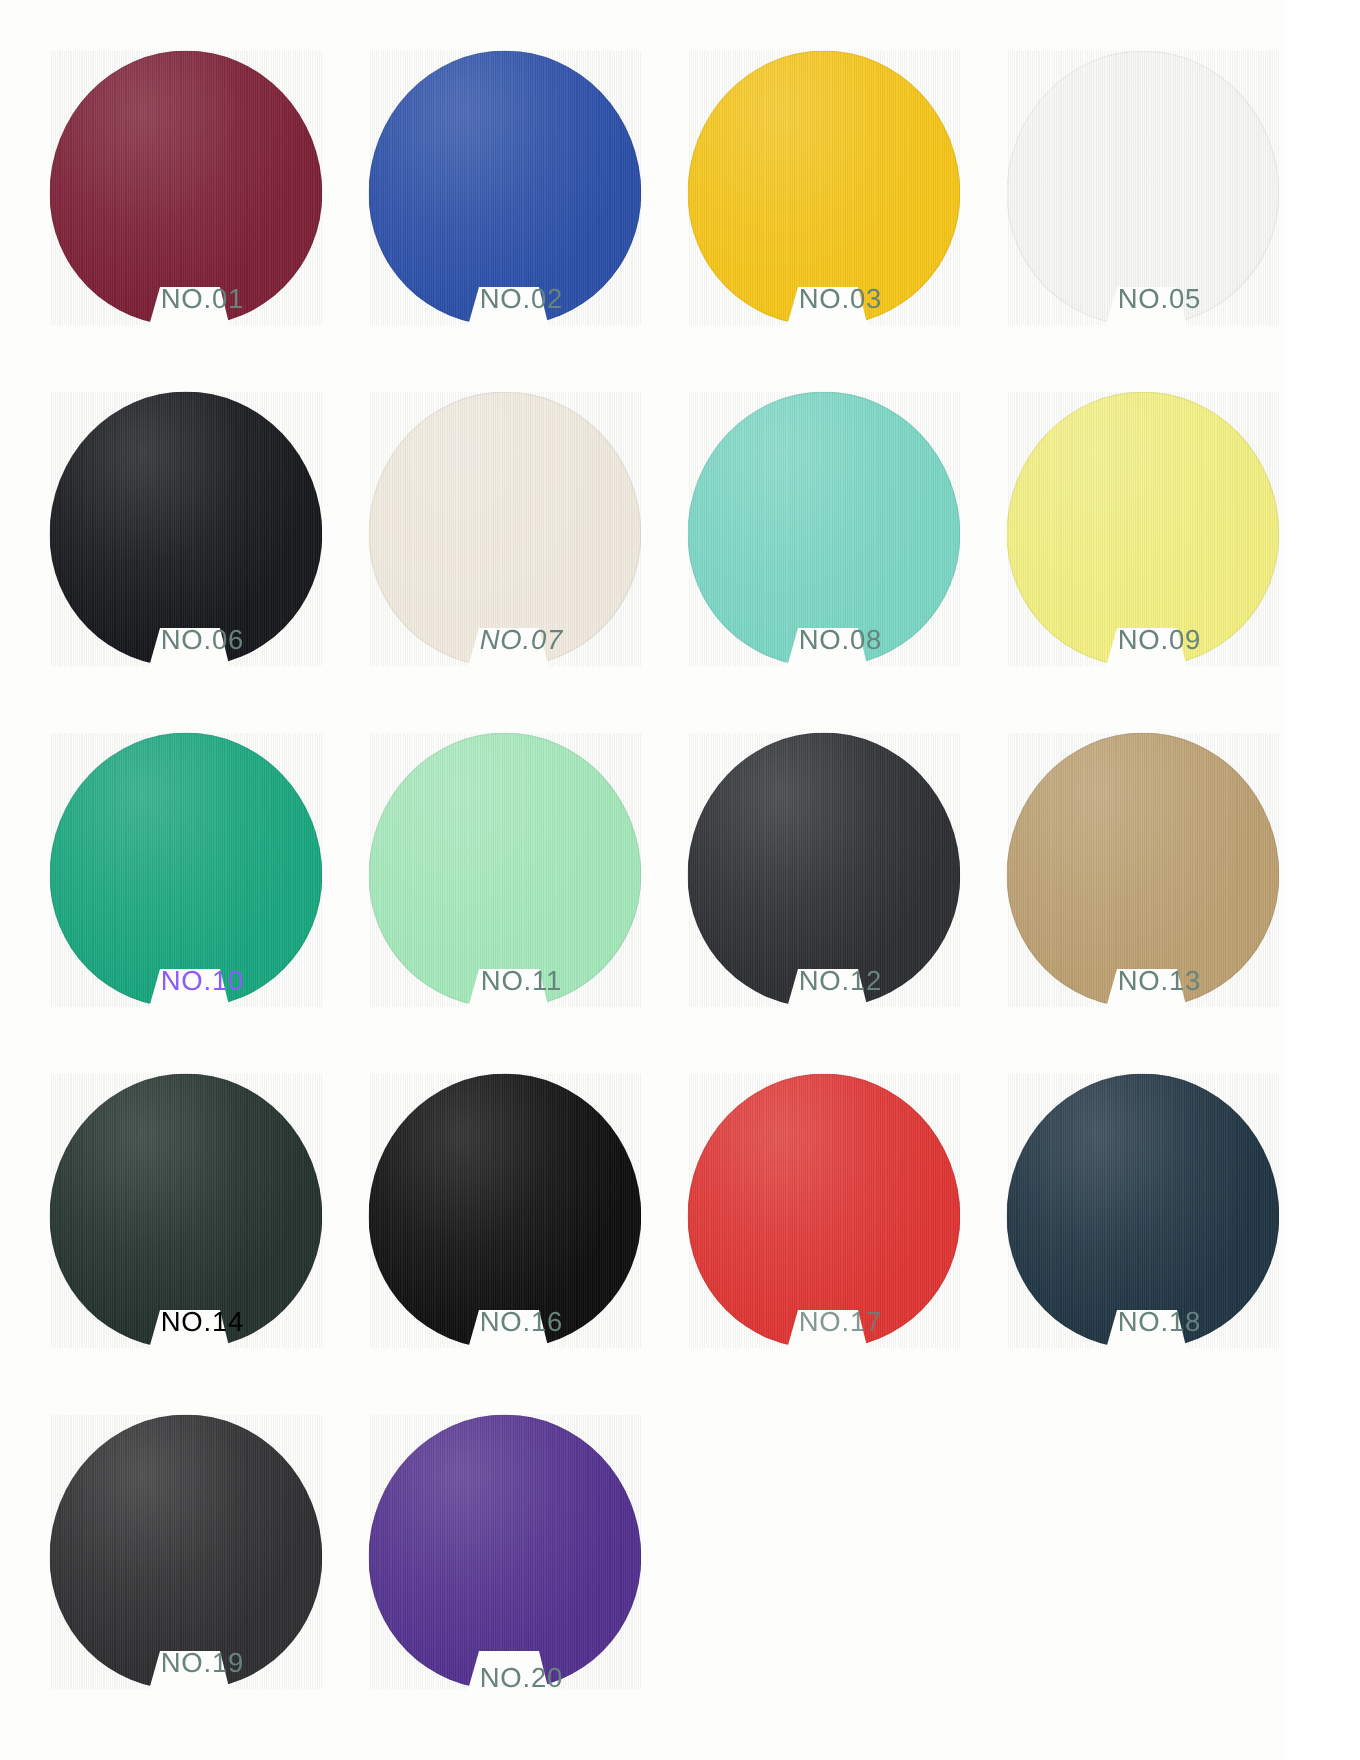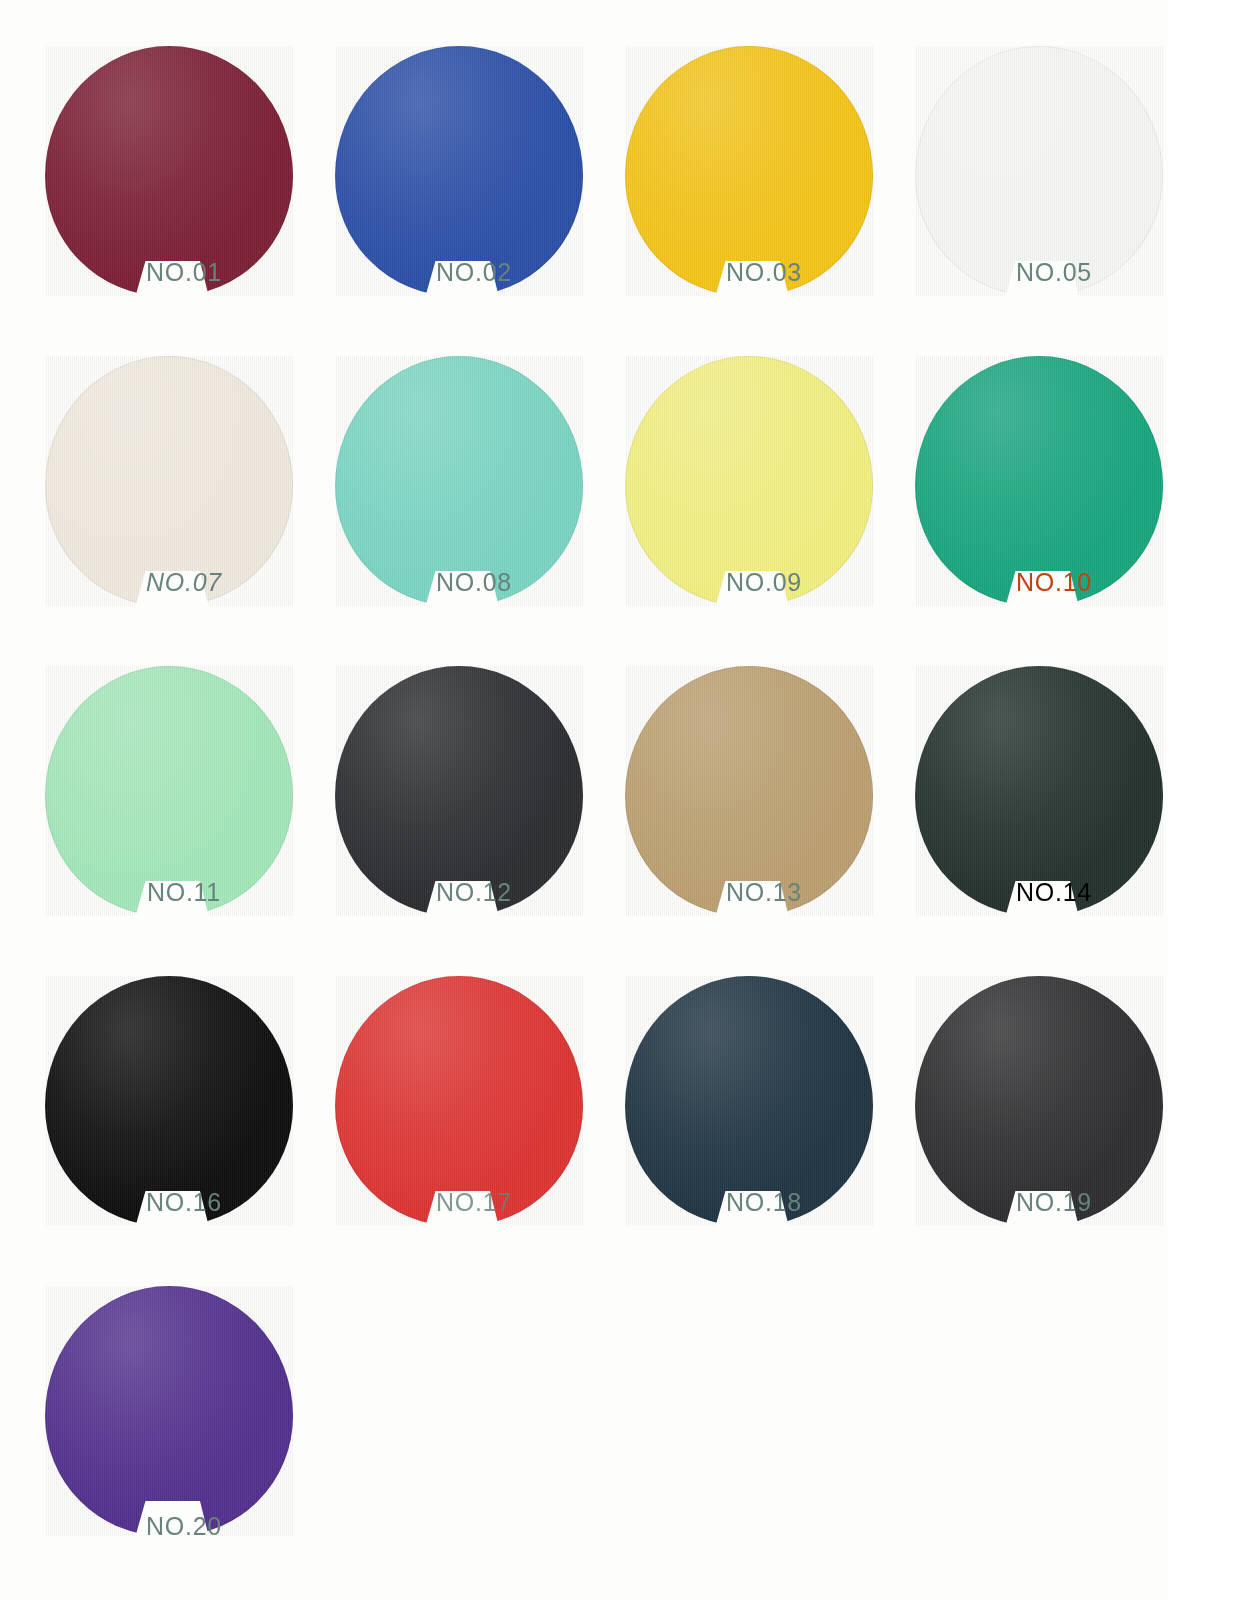--- a/index.html
+++ b/index.html
@@ -117,34 +117,38 @@
       </div>
       <div class="swatch-cell">
         <div class="chip" style="background: rgb(245, 197, 24);"></div>
         <div class="chip-label" style="color: rgb(103, 131, 125);">NO.03</div>
       </div>
       <div class="swatch-cell">
         <div class="chip" style="background: rgb(247, 247, 245);"></div>
         <div class="chip-label" style="color: rgb(103, 131, 125);">NO.05</div>
       </div>
       <div class="swatch-cell">
+        <div class="chip" style="background: rgb(21, 23, 26);"></div>
+        <div class="chip-label" style="color: rgb(103, 131, 125);">NO.06</div>
+      </div>
+      <div class="swatch-cell">
         <div class="chip" style="background: rgb(240, 234, 223);"></div>
         <div class="chip-label" style="color: rgb(103, 131, 125); font-style: italic;">NO.07</div>
       </div>
       <div class="swatch-cell">
         <div class="chip" style="background: rgb(123, 214, 196);"></div>
         <div class="chip-label" style="color: rgb(103, 131, 125);">NO.08</div>
       </div>
       <div class="swatch-cell">
         <div class="chip" style="background: rgb(242, 240, 129);"></div>
         <div class="chip-label" style="color: rgb(103, 131, 125);">NO.09</div>
       </div>
       <div class="swatch-cell">
         <div class="chip" style="background: rgb(24, 166, 126);"></div>
-        <div class="chip-label" style="color: #c2410c;">NO.10</div>
+        <div class="chip-label" style="color: #8b5cf6;">NO.10</div>
       </div>
       <div class="swatch-cell">
         <div class="chip" style="background: rgb(164, 232, 186);"></div>
         <div class="chip-label" style="color: rgb(103, 131, 125);">NO.11</div>
       </div>
       <div class="swatch-cell">
         <div class="chip" style="background: rgb(43, 45, 48);"></div>
         <div class="chip-label" style="color: rgb(103, 131, 125);">NO.12</div>
       </div>
       <div class="swatch-cell">

